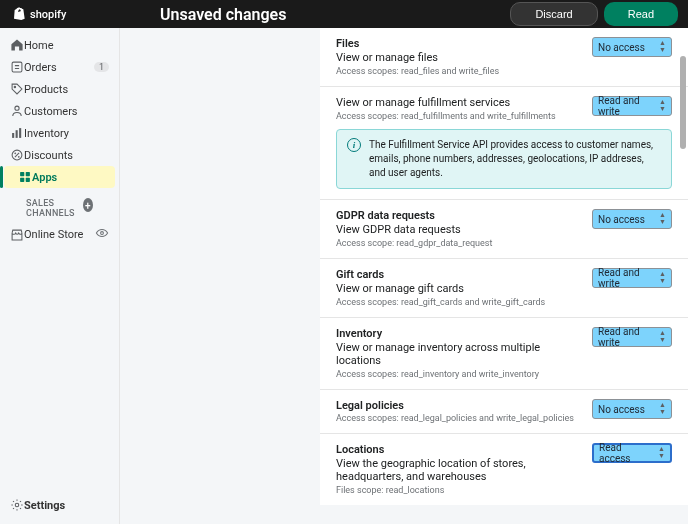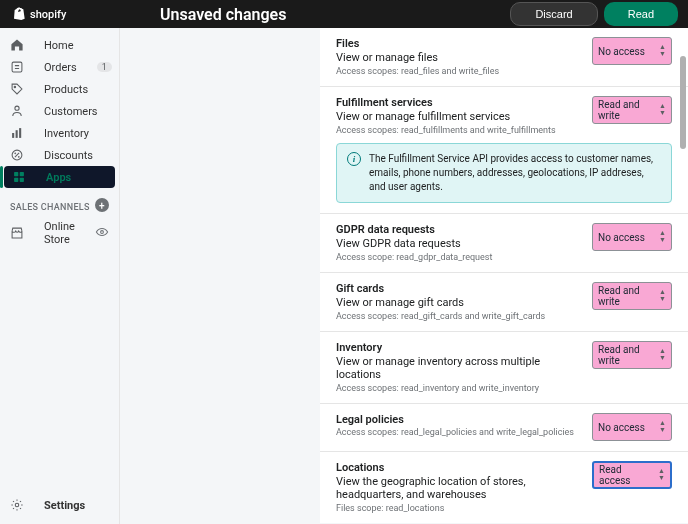--- a/index.html
+++ b/index.html
@@ -8,40 +8,40 @@
 .logo-wrap { display: flex; align-items: center; gap: 4px; width: 150px; }
 .logo-icon { width: 16px; height: 16px; }
 .logo-text { font-size: 11px; font-weight: 500; color: #fff; }
 .unsaved { font-size: 16px; font-weight: 600; flex: 1; }
 .topbar-actions { display: flex; gap: 6px; }
 .btn { border-radius: 10px; padding: 5px 24px; font-size: 11px; cursor: pointer; border: none; }
 .btn-discard { background: #333; color: #fff; border: 1px solid #555; }
 .btn-save { background: #008060; color: #fff; font-weight: 500; }
 .layout { display: flex; height: calc(100% - 28px); }
 .sidebar { width: 120px; background: #f4f6f8; border-right: 1px solid #e5e5e5; display: flex; flex-direction: column; padding-top: 6px; }
-.nav-item { display: flex; align-items: center; gap: 20px; padding: 4px 10px; font-size: 11px; color: #333; cursor: pointer; position: relative; }
-.nav-item.active { background: #0f172a; color: #007a5c; font-weight: 600; border-radius: 4px; margin: 0 4px; padding-left: 8px; }
+.nav-item { display: flex; align-items: center; gap: 0; padding: 4px 10px; font-size: 11px; color: #333; cursor: pointer; position: relative; }
+.nav-item.active { background: #fef9c3; color: #007a5c; font-weight: 600; border-radius: 4px; margin: 0 4px; padding-left: 14px; }
 .nav-item.active::before { content: ''; position: absolute; left: -4px; top: 0; bottom: 0; width: 3px; background: #008060; border-radius: 2px; }
 .nav-icon { width: 14px; height: 14px; flex-shrink: 0; display: flex; align-items: center; justify-content: center; color: #5c5f62; }
 .nav-item.active .nav-icon { color: #008060; }
 .nav-badge { margin-left: auto; background: #e4e5e7; border-radius: 8px; padding: 0 5px; font-size: 9px; color: #5c5f62; }
-.sales-header { display: flex; align-items: flex-end; font-size: 9px; color: #6d7175; padding: 10px 10px 4px; font-weight: 500; letter-spacing: 0.3px; }
+.sales-header { display: flex; align-items: flex-start; font-size: 9px; color: #6d7175; padding: 10px 26px 4px; font-weight: 500; letter-spacing: 0.3px; }
 .sales-add { margin-left: auto; width: 14px; height: 14px; border-radius: 50%; background: #6d7175; color: #fff; display: flex; align-items: center; justify-content: center; font-size: 10px; }
 .sidebar-spacer { flex: 1; }
 .eye-icon { margin-left: auto; color: #6d7175; }
 .content { flex: 1; overflow-y: auto; background: #f4f6f8; padding: 0 0 0 200px; }
 .panel { background: #fff; border-radius: 0; }
 .perm-row { padding: 9px 16px 10px; border-bottom: 1px solid #e5e5e5; position: relative; }
 .perm-row:last-child { border-bottom: none; }
 .perm-head { display: flex; align-items: flex-start; }
 .perm-left { flex: 1; padding-right: 10px; }
 .perm-title { font-size: 11px; font-weight: 600; color: #202223; margin-bottom: 1px; }
 .perm-desc { font-size: 11px; color: #202223; margin-bottom: 2px; }
 .perm-scope { font-size: 9px; color: #6d7175; }
-.perm-select { width: 80px; height: 28px; border: 1px solid #8c9196; border-radius: 3px; background: #f9a8d4; font-size: 10px; padding: 0 5px; display: flex; align-items: center; justify-content: space-between; cursor: pointer; flex-shrink: 0; }
+.perm-select { width: 80px; height: 20px; border: 1px solid #8c9196; border-radius: 3px; background: #7dd3fc; font-size: 10px; padding: 0 5px; display: flex; align-items: center; justify-content: space-between; cursor: pointer; flex-shrink: 0; }
 .perm-select.focused { border: 2px solid #2c6ecb; gap: 8px; }
 .caret { font-size: 7px; color: #5c5f62; line-height: 1; }
 .info-banner { background: #e0f5f5; border: 1px solid #8ad7d7; border-radius: 4px; padding: 8px 10px; margin-top: 8px; display: flex; gap: 8px; font-size: 10px; color: #202223; line-height: 1.4; }
 .info-icon { width: 14px; height: 14px; border-radius: 50%; border: 1.5px solid #007a7a; color: #007a7a; display: flex; align-items: center; justify-content: center; font-size: 9px; font-style: italic; font-weight: bold; flex-shrink: 0; font-family: serif; }
 .scrollbar-track { position: absolute; right: 2px; top: 30px; width: 6px; height: 490px; background: transparent; }
 .scrollbar-thumb { position: absolute; right: 2px; top: 56px; width: 6px; height: 93px; background: #b0b0b0; border-radius: 3px; }
 </style>
 </head>
 <body>
 
@@ -167,21 +167,20 @@
       <div class="perm-select">
         <span>No access</span>
         <span class="caret">▲<br>▼</span>
       </div>
     </div>
 
   </div>
         <div class="perm-row">
     <div class="perm-head">
       <div class="perm-left">
-        <div class="perm-title">Fulfillment services</div>
         <div class="perm-desc">View or manage fulfillment services</div>
         <div class="perm-scope">Access scopes: read_fulfillments and write_fulfillments</div>
       </div>
       <div class="perm-select">
         <span>Read and write</span>
         <span class="caret">▲<br>▼</span>
       </div>
     </div>
     <div class="info-banner">
             <span class="info-icon">i</span>

